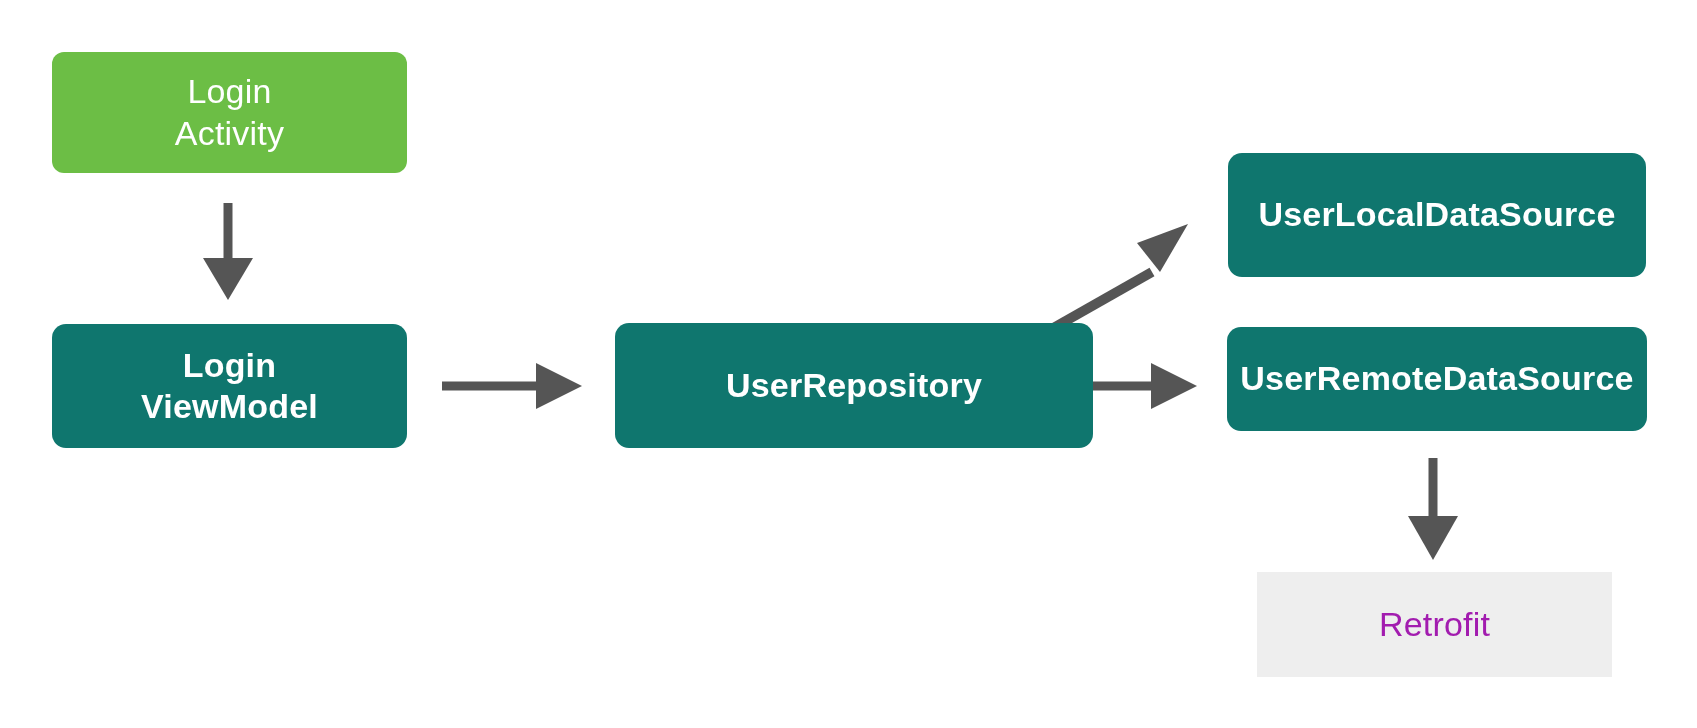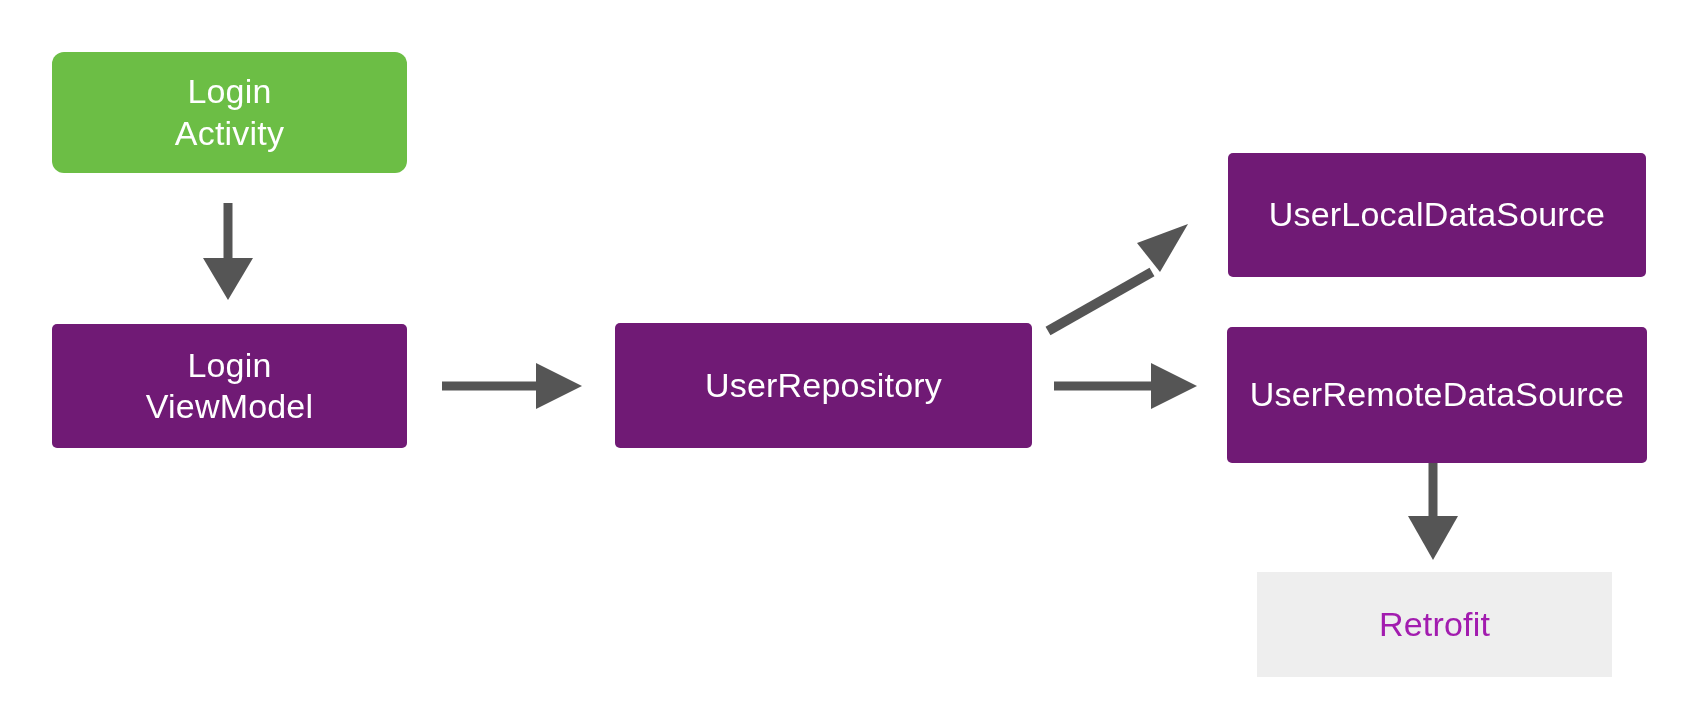--- a/index.html
+++ b/index.html
@@ -22,23 +22,24 @@
     display: flex;
     align-items: center;
     justify-content: center;
     text-align: center;
     box-sizing: border-box;
     line-height: 1.22;
     white-space: pre-line;
     letter-spacing: 0.2px;
   }
   .node-dark {
-    background: #701a75;
+    background: #0f766e;
     color: #ffffff;
-    border-radius: 5px;
+    border-radius: 14px;
+    font-weight: bold;
   }
   .node-green {
     background: #6CBE45;
     color: #ffffff;
     border-radius: 12px;
   }
   .node-light {
     background: #EEEEEE;
     color: #a21caf;
     border-radius: 0px;
@@ -89,29 +90,29 @@
   <div class="node node-green" style="left:52px; top:52px; width:355px; height:121px; font-size:34px;">
     <span>Login
 Activity</span>
   </div>
 
   <div class="node node-dark" style="left:52px; top:324px; width:355px; height:124px; font-size:34px;">
     <span>Login
 ViewModel</span>
   </div>
 
-  <div class="node node-dark" style="left:615px; top:323px; width:417px; height:125px; font-size:34px;justify-content:center;">
+  <div class="node node-dark" style="left:615px; top:323px; width:478px; height:125px; font-size:34px;justify-content:center;">
     <span>UserRepository</span>
   </div>
 
   <div class="node node-dark" style="left:1228px; top:153px; width:418px; height:124px; font-size:34px;">
     <span>UserLocalDataSource</span>
   </div>
 
-  <div class="node node-dark" style="left:1227px; top:327px; width:420px; height:136px; font-size:34px;">
+  <div class="node node-dark" style="left:1227px; top:327px; width:420px; height:104px; font-size:34px;">
     <span>UserRemoteDataSource</span>
   </div>
 
   <div class="node node-light" style="left:1257px; top:572px; width:355px; height:105px; font-size:34px;">
     <span>Retrofit</span>
   </div>
 
 </div>
 
 </body></html>

